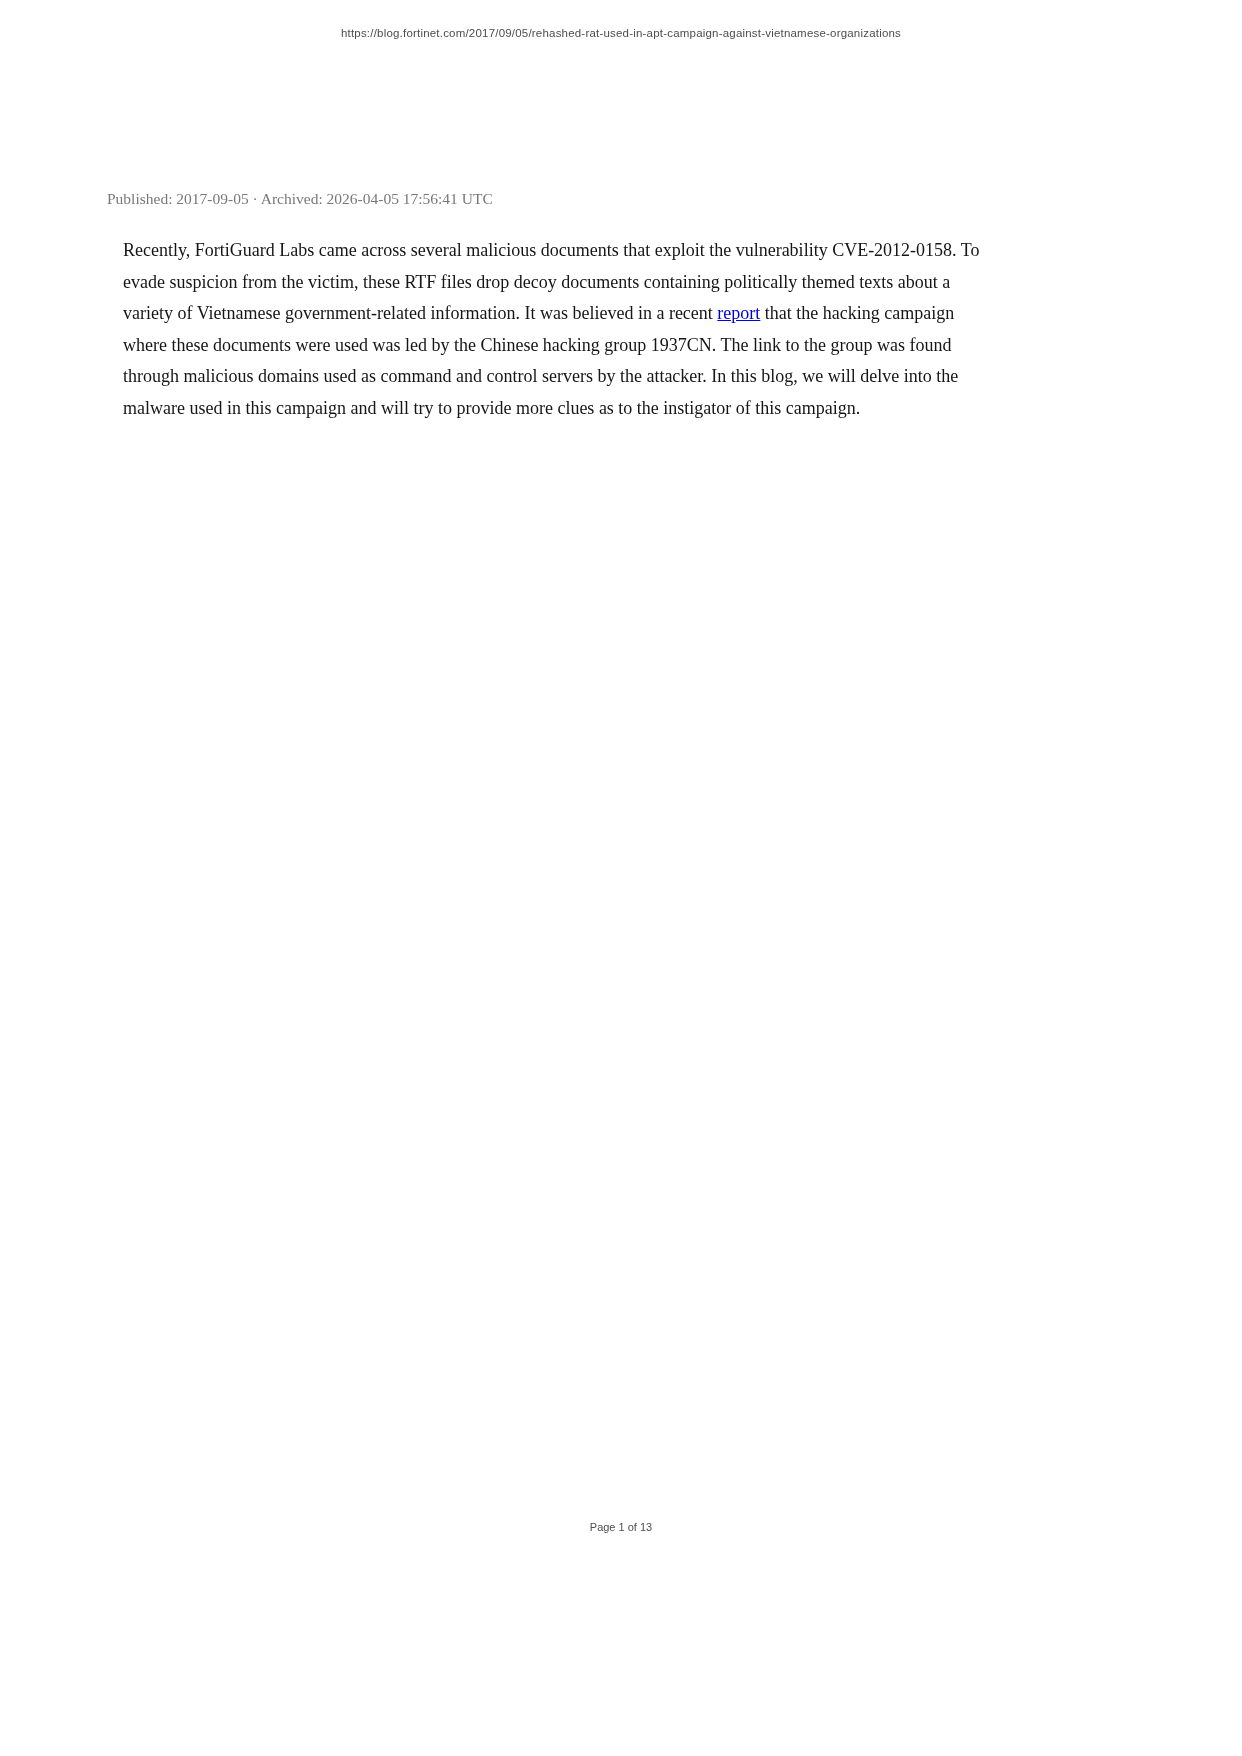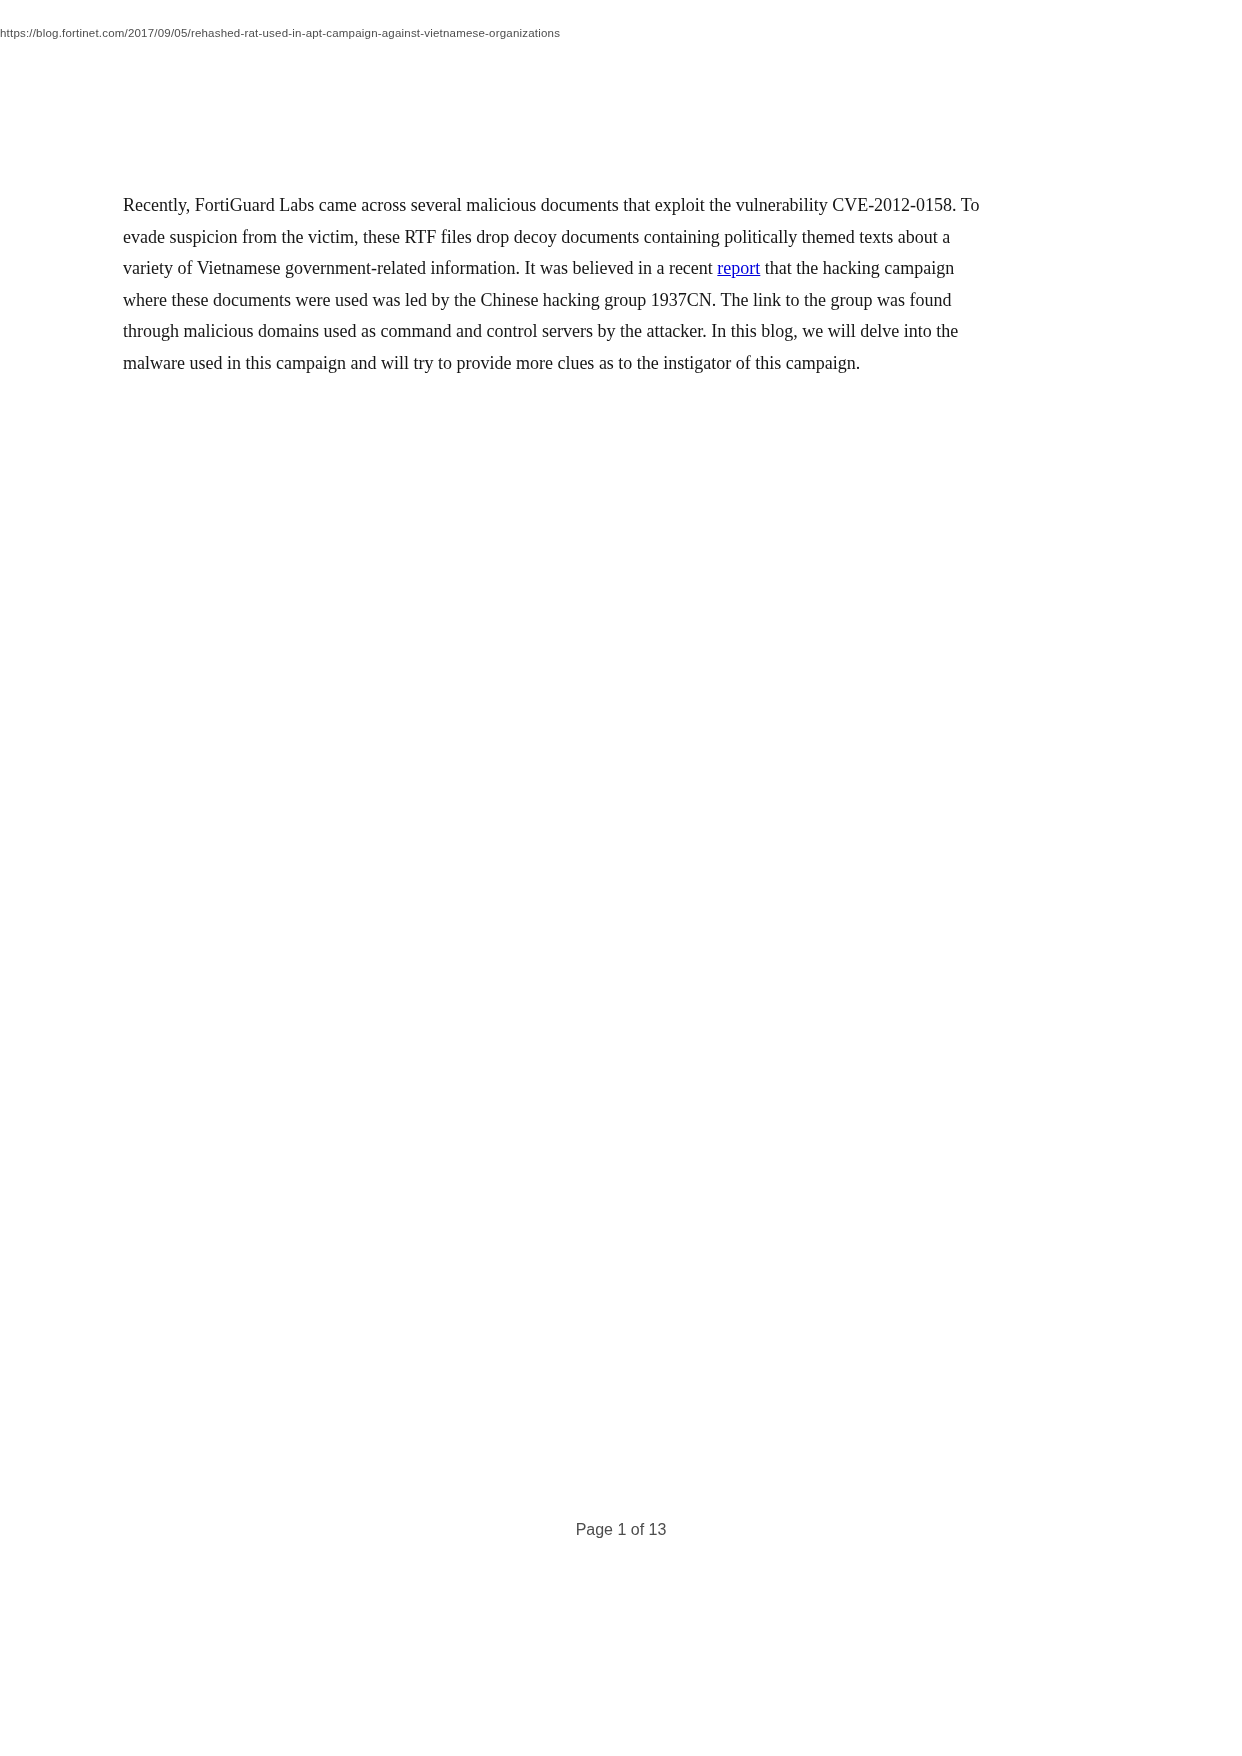--- a/index.html
+++ b/index.html
@@ -10,20 +10,21 @@
     position: relative;
     font-family: "Liberation Serif", serif;
     color: #1a1a1a;
     overflow: hidden;
   }
   .header-url {
     position: absolute;
     top: 27px;
     left: 0;
     width: 100%;
+    text-align: center;
     font-family: "Liberation Sans", sans-serif;
     font-size: 11.5px;
     letter-spacing: 0.2px;
     color: #4d4d4d;
   }
   .content {
     position: absolute;
     top: 190px;
     left: 107px;
     width: 895px;
@@ -55,34 +56,35 @@
     text-decoration: underline;
     cursor: pointer;
   }
   .page-footer {
     position: absolute;
     top: 1521px;
     left: 0;
     width: 100%;
     text-align: center;
     font-family: "Liberation Sans", sans-serif;
-    font-size: 16px;
+    font-size: 11px;
     color: #4d4d4d;
   }
 </style>
 </head>
 <body>
 
 <div class="page">
 
   <div class="header-url">https://blog.fortinet.com/2017/09/05/rehashed-rat-used-in-apt-campaign-against-vietnamese-organizations</div>
 
   <article class="content">
 
 
+    <p class="article-meta">Published: 2017-09-05 · Archived: 2026-04-05 17:56:41 UTC</p>
 
     <p class="article-paragraph"><span>Recently, FortiGuard Labs came across several malicious documents that exploit the vulnerability CVE-2012-0158. To evade suspicion from the victim, these RTF files drop decoy documents containing politically themed texts about a variety of Vietnamese government-related information. It was believed in a recent </span><a class="report-link" href="#">report</a><span> that the hacking campaign where these documents were used was led by the Chinese hacking group 1937CN. The link to the group was found through malicious domains used as command and control servers by the attacker. In this blog, we will delve into the malware used in this campaign and will try to provide more clues as to the instigator of this campaign.</span></p>
 
   </article>
 
   <div class="page-footer">Page 1 of 13</div>
 
 </div>
 
 </body></html>

